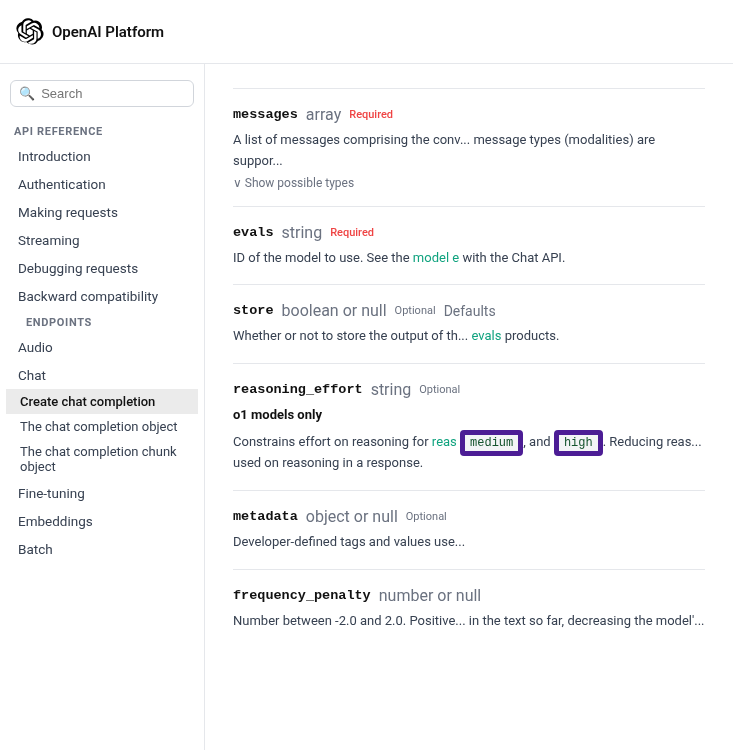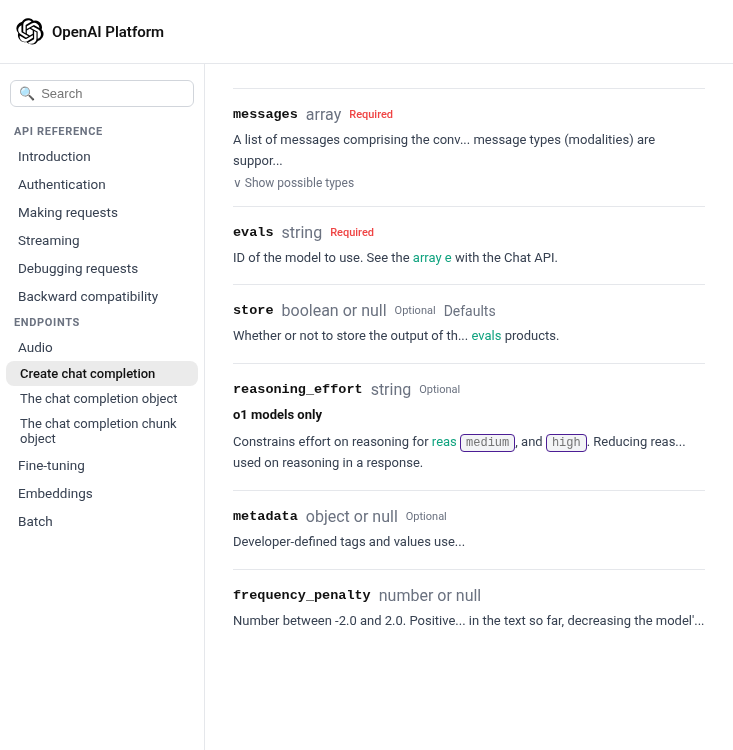--- a/index.html
+++ b/index.html
@@ -105,31 +105,32 @@
       border-radius: 0;
       text-decoration: none;
     }
     .section-sub-label {
       font-size: 11px;
       font-weight: 700;
       color: #6b7280;
       letter-spacing: 0.06em;
       padding: 6px 14px 4px;
       text-transform: uppercase;
+      margin-left: 12px;
     }
 
     .nav-sub-item {
       padding: 5px 14px 5px 20px;
       font-size: 13px;
       color: #374151;
       cursor: pointer;
     }
     .nav-sub-item.active {
       background: #ebebeb;
-      border-radius: 8px;
+      border-radius: 0;
       margin: 0 6px;
       padding: 5px 10px 5px 14px;
       font-weight: 500;
       color: #111;
     }
 
     
     .sidebar-scroll::-webkit-scrollbar {
       width: 4px;
     }
@@ -221,24 +222,24 @@
 
     .link-green {
       color: #10a37f;
       text-decoration: none;
     }
 
     .inline-code {
       font-family: 'Courier New', Courier, monospace;
       font-size: 12px;
       background: #f3f4f6;
-      border: 1px solid #4c1d95;
+      border: 5px solid #4c1d95;
       border-radius: 4px;
       padding: 1px 5px;
-      color: #737373;
+      color: #14532d;
     }
 
     .o1-badge {
       font-weight: 700;
       color: #111;
       font-size: 13px;
     }
   </style>
 </head>
 <body>
@@ -282,20 +283,23 @@
       </div>
       <div class="nav-item">
         <span>Backward compatibility</span>
       </div>
 
       <div class="section-sub-label">ENDPOINTS</div>
 
       <div class="nav-item">
         <span>Audio</span>
       </div>
+      <div class="nav-item">
+        <span>Chat</span>
+      </div>
 
       <div class="nav-sub-item active">
         <span>Create chat completion</span>
       </div>
       <div class="nav-sub-item">
         <span>The chat completion object</span>
       </div>
       <div class="nav-sub-item">
         <span>The chat completion chunk object</span>
       </div>
@@ -330,21 +334,21 @@
       </a>
     </div>
 
     <div class="param-block">
       <div class="param-header">
         <span class="param-name">evals</span>
         <span class="param-type">string</span>
         <span class="badge-required">Required</span>
       </div>
       <div class="param-desc">
-        ID of the model to use. See the <a class="link-green" href="#">array e</a>
+        ID of the model to use. See the <a class="link-green" href="#">model e</a>
         with the Chat API.
       </div>
     </div>
 
     <div class="param-block">
       <div class="param-header">
         <span class="param-name">store</span>
         <span class="param-type">boolean or null</span>
         <span class="badge-optional">Optional</span>
         <span class="badge-defaults">Defaults</span>

